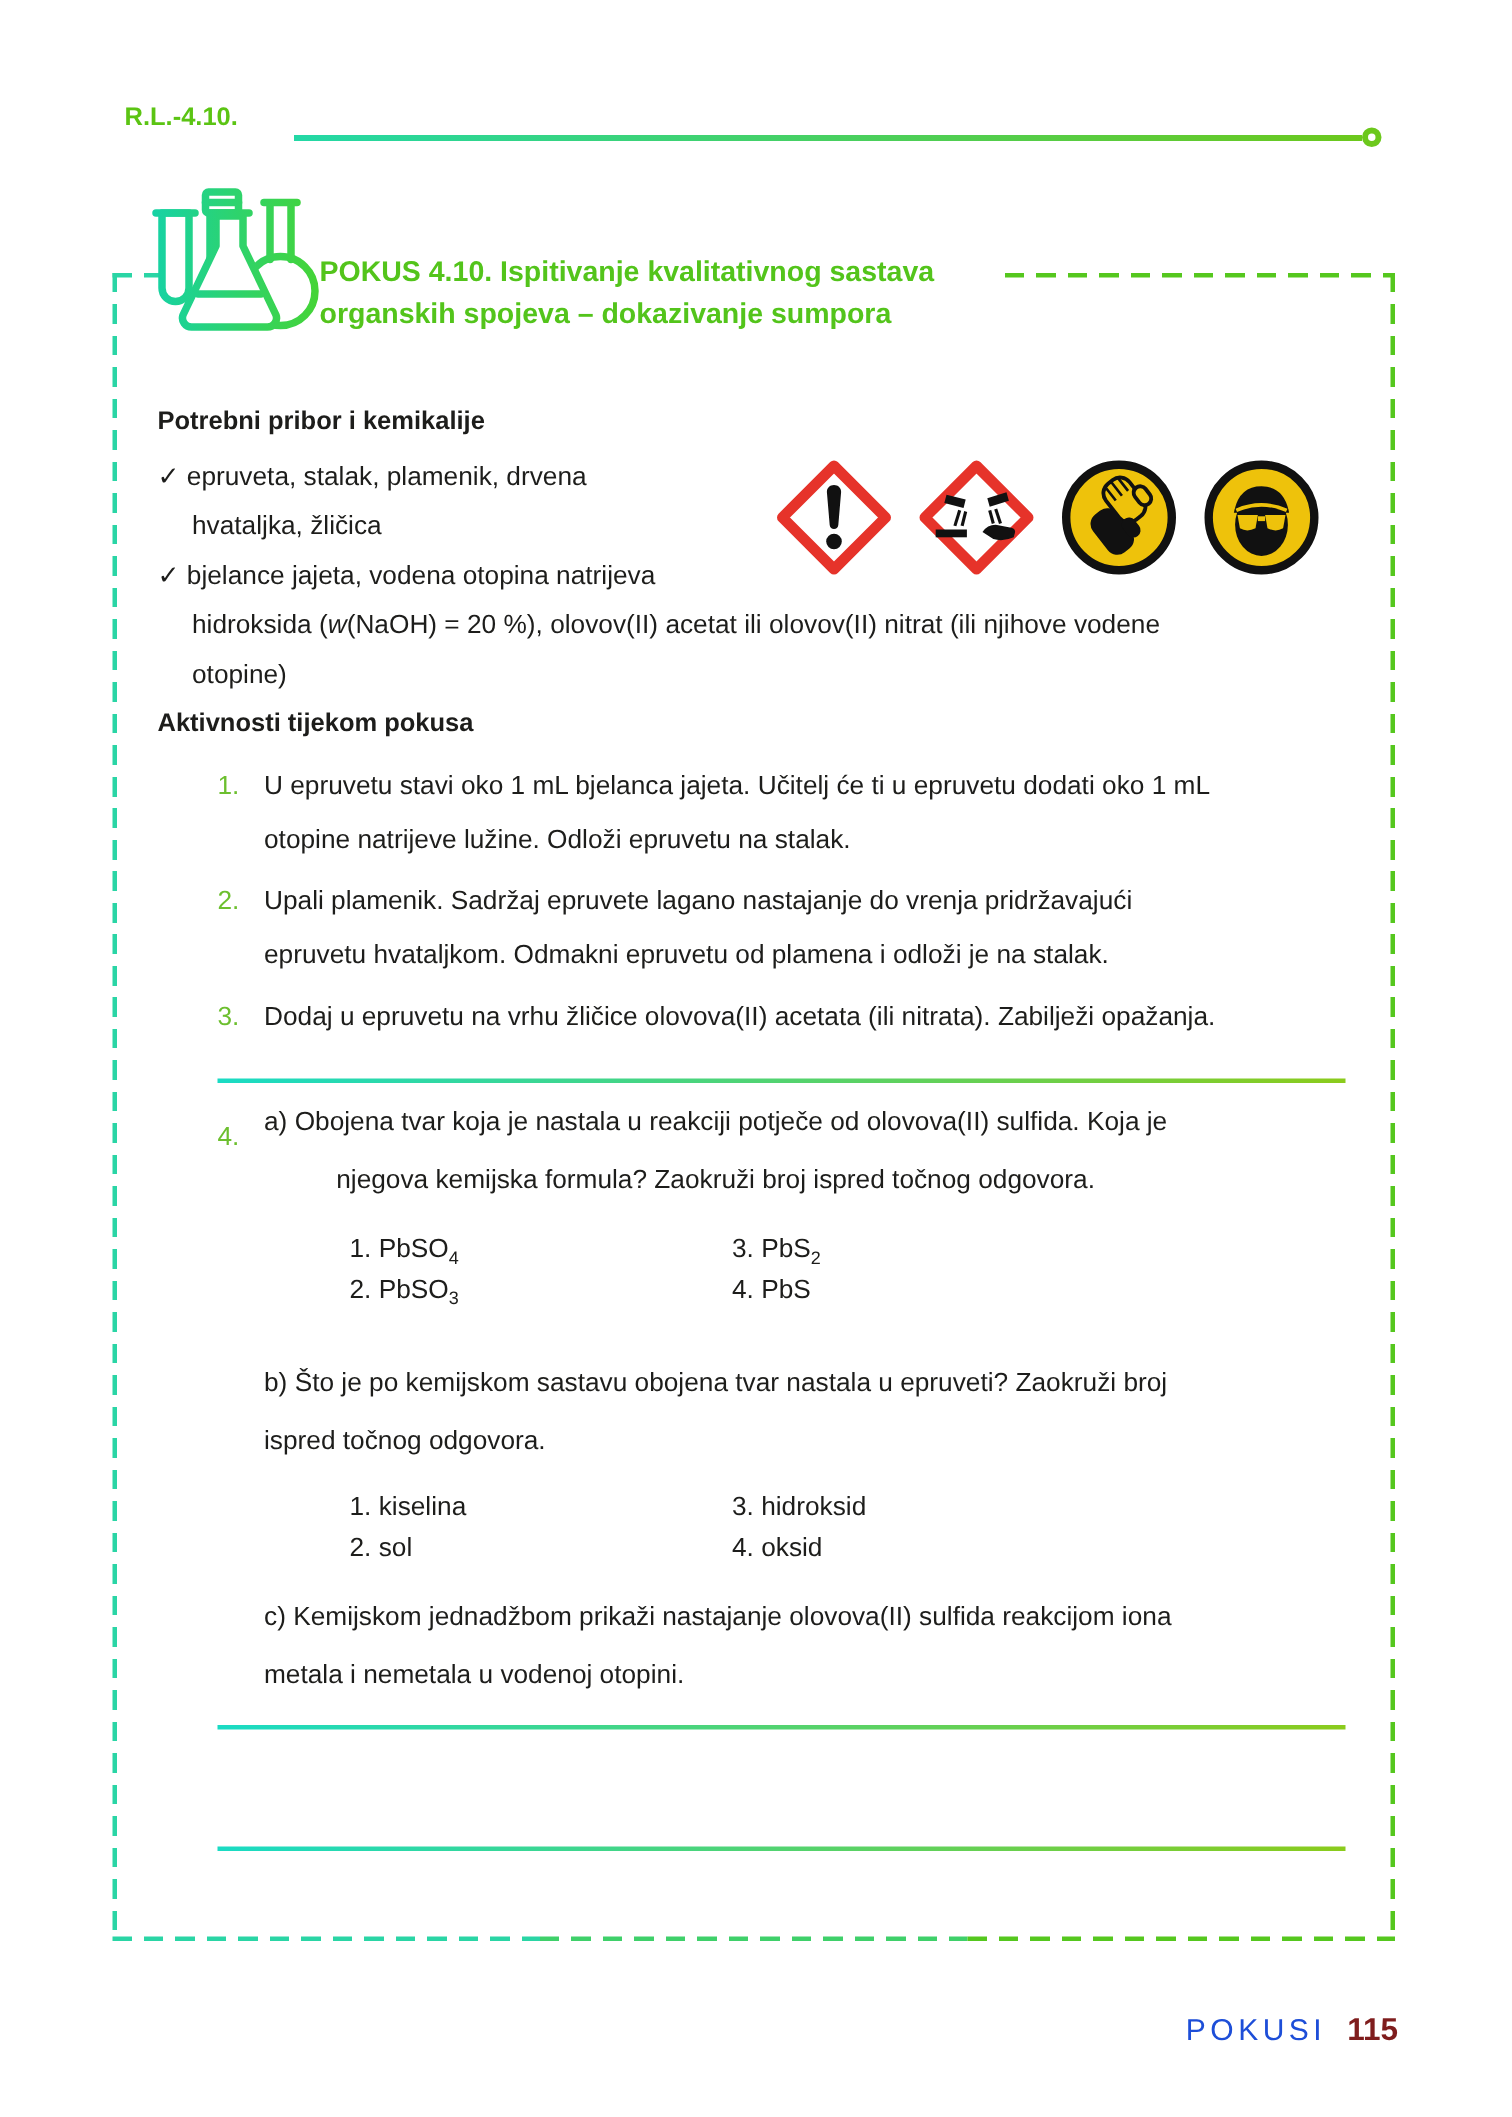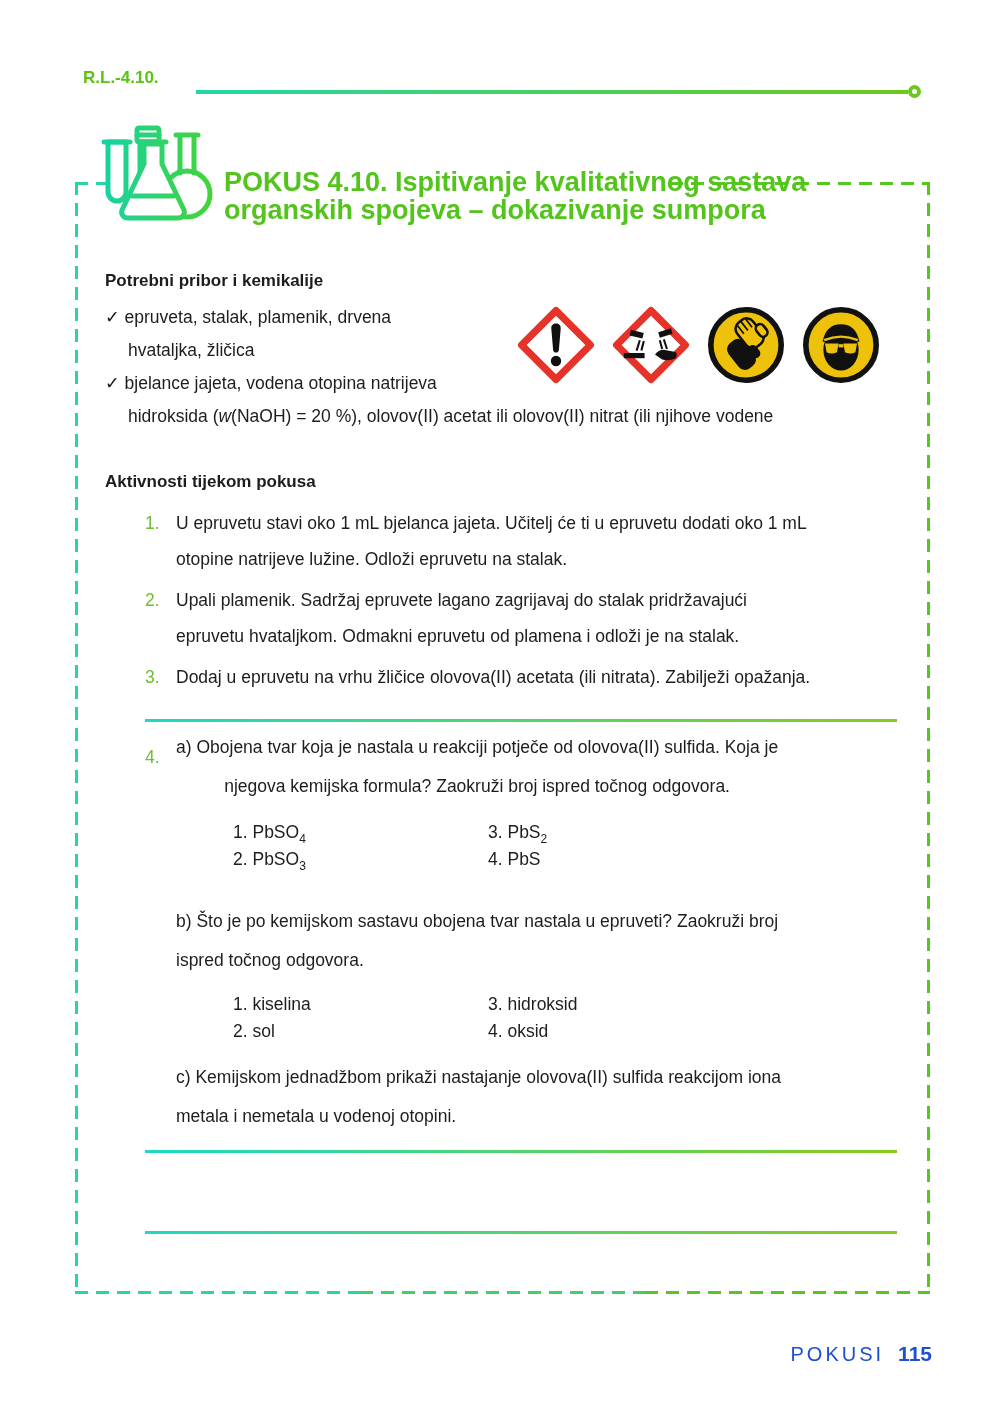--- a/index.html
+++ b/index.html
@@ -16,21 +16,21 @@
   
   .dash-h { position:absolute; height:3px; }
   .dash-v { position:absolute; width:3px; }
   .dash-teal-h { background:repeating-linear-gradient(90deg,#2ad5a5 0 13px,transparent 13px 21px); }
   .dash-green-h{ background:repeating-linear-gradient(90deg,#55c71e 0 13px,transparent 13px 21px); }
   .dash-mid-h  { background:repeating-linear-gradient(90deg,#3fd06a 0 13px,transparent 13px 21px); }
   .dash-teal-v { background:repeating-linear-gradient(180deg,#2ad5a5 0 13px,transparent 13px 21px); }
   .dash-green-v{ background:repeating-linear-gradient(180deg,#55c71e 0 13px,transparent 13px 21px); }
   
   .flask-icon { position:absolute; left:93px; top:118px; }
-  .exp-title { position:absolute; left:224px; top:168px; font-size:27px; font-weight:bold;
+  .exp-title { position:absolute; left:213px; top:168px; font-size:19px; font-weight:bold;
                color:#53c41b; line-height:28px; }
   
   .sec-heading { position:absolute; font-size:17px; font-weight:bold; color:#1d1d1b; }
   .checklist { position:absolute; left:105px; font-size:17.5px; line-height:33px; }
   .check-cont { padding-left:23px; }
   .it { font-style:italic; }
   
   .picto-row { position:absolute; left:516px; top:305px; display:flex; gap:15px; align-items:center; }
   .picto-row svg { display:block; }
   
@@ -40,21 +40,21 @@
   .q-num { position:absolute; left:145px; font-size:17.5px; color:#6cbf2e; }
   .q-text { position:absolute; left:176px; font-size:17.5px; line-height:39px; }
   .opts { position:absolute; left:233px; display:grid; grid-template-columns:255px auto;
           font-size:17.5px; row-gap:4px; line-height:23px; }
   sub { font-size:12px; line-height:0; }
   .sep-line, .ans-line { position:absolute; left:145px; width:752px; height:3px;
           background:linear-gradient(90deg,#1adbc4,#8bcb1c); }
   
   .footer { position:absolute; right:76px; top:1342px; display:flex; align-items:baseline; gap:14px; }
   .footer-sec { font-size:20px; letter-spacing:3px; color:#1d4ed8; }
-  .footer-page { font-size:21px; font-weight:bold; color:#1d4ed8; }
+  .footer-page { font-size:21px; font-weight:bold; color:#7f1d1d; }
 </style>
 </head>
 <body>
 
 <div class="page">
 
   <div class="hdr-code">R.L.-4.10.</div>
   <div class="hdr-rule"></div>
   <div class="hdr-ring"></div>
 
@@ -95,20 +95,21 @@
 
   <div class="sec-heading" style="left:105px; top:271px;">Potrebni pribor i kemikalije</div>
 
   <div class="checklist" style="top:301px;">
     <div><span>✓</span> <span>epruveta, stalak, plamenik, drvena</span></div>
     <div class="check-cont">hvataljka, žličica</div>
   </div>
   <div class="checklist" style="top:367px;">
     <div><span>✓</span> <span>bjelance jajeta, vodena otopina natrijeva</span></div>
     <div class="check-cont"><span>hidroksida (</span><span class="it">w</span><span>(NaOH) = 20 %), olovov(II) acetat ili olovov(II) nitrat (ili njihove vodene</span></div>
+    <div class="check-cont">otopine)</div>
   </div>
 
   <div class="picto-row">
     <svg width="80" height="80" viewBox="0 0 100 100">
       <polygon points="50,7 93,50 50,93 7,50" fill="#fff" stroke="#e6332a" stroke-width="9" stroke-linejoin="round"></polygon>
       <path d="M50,23 c3.6,0 6.2,2.6 5.9,6.2 l-2.3,27 c-0.2,2 -1.7,3.3 -3.6,3.3 s-3.4,-1.3 -3.6,-3.3 l-2.3,-27 c-0.3,-3.6 2.3,-6.2 5.9,-6.2 z" fill="#111"></path>
       <circle cx="50" cy="70" r="6.5" fill="#111"></circle>
     </svg>
     <svg width="80" height="80" viewBox="0 0 100 100">
       <polygon points="50,7 93,50 50,93 7,50" fill="#fff" stroke="#e6332a" stroke-width="9" stroke-linejoin="round"></polygon>
@@ -153,21 +154,21 @@
   <div class="step" style="top:505px;">
     <span class="step-num">1.</span>
     <div>
       <div>U epruvetu stavi oko 1 mL bjelanca jajeta. Učitelj će ti u epruvetu dodati oko 1 mL</div>
       <div>otopine natrijeve lužine. Odloži epruvetu na stalak.</div>
     </div>
   </div>
   <div class="step" style="top:582px;">
     <span class="step-num">2.</span>
     <div>
-      <div>Upali plamenik. Sadržaj epruvete lagano zagrijavaj do stalak pridržavajući</div>
+      <div>Upali plamenik. Sadržaj epruvete lagano nastajanje do vrenja pridržavajući</div>
       <div>epruvetu hvataljkom. Odmakni epruvetu od plamena i odloži je na stalak.</div>
     </div>
   </div>
   <div class="step" style="top:659px;">
     <span class="step-num">3.</span>
     <div>
       <div>Dodaj u epruvetu na vrhu žličice olovova(II) acetata (ili nitrata). Zabilježi opažanja.</div>
     </div>
   </div>
 

